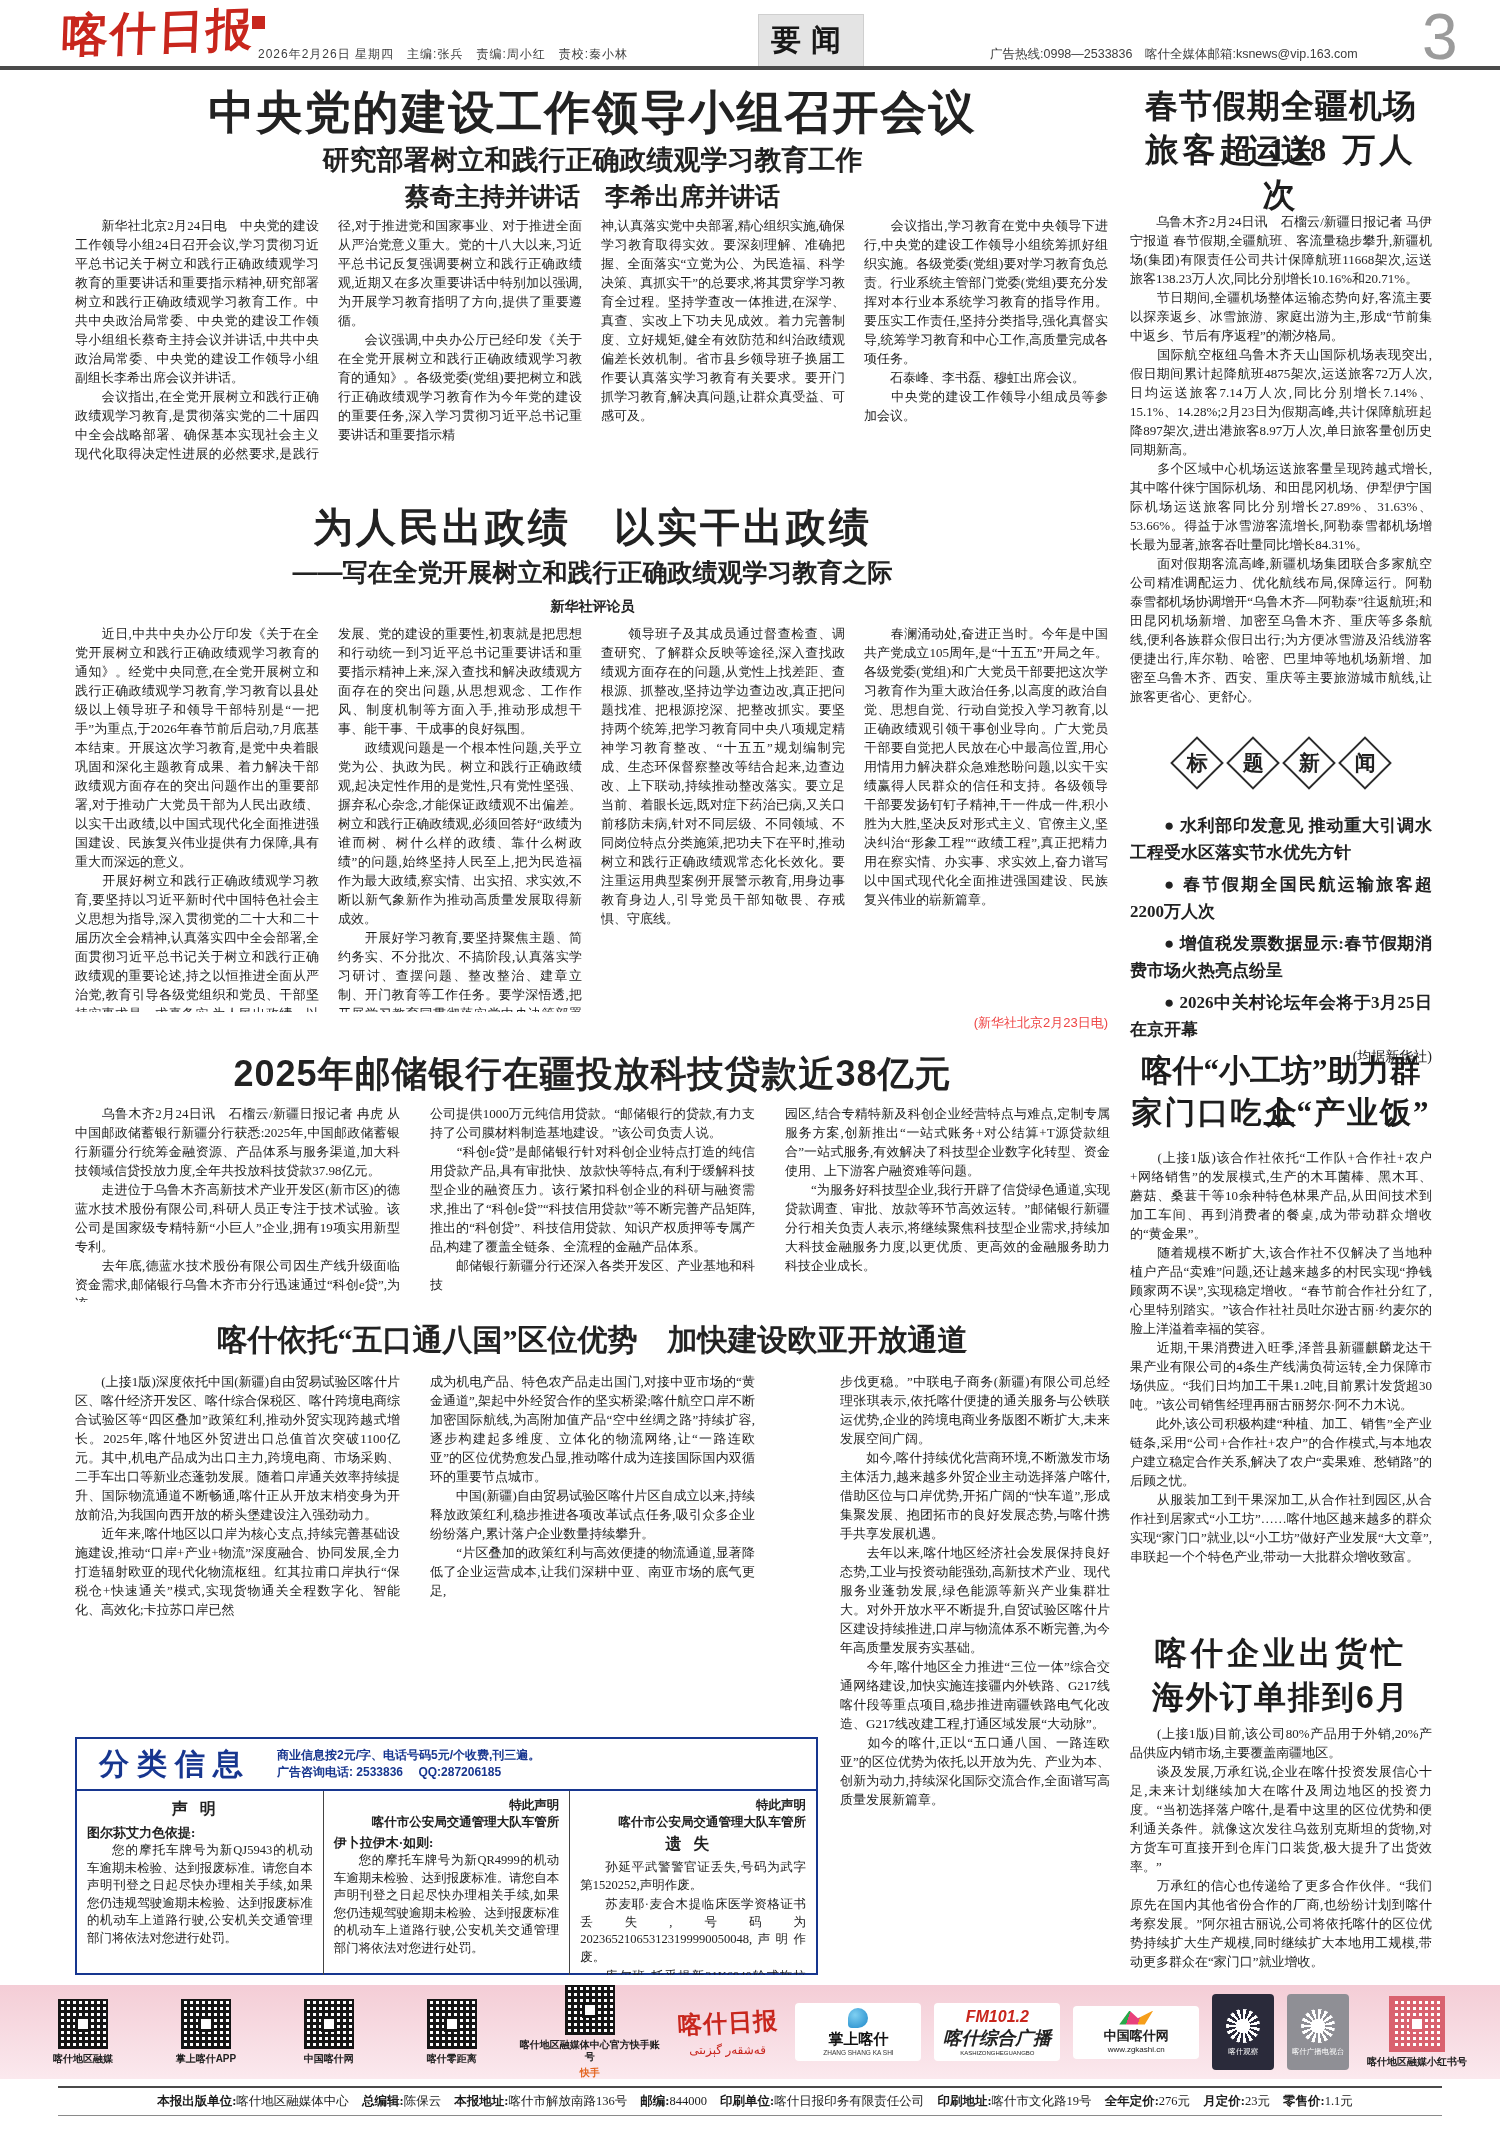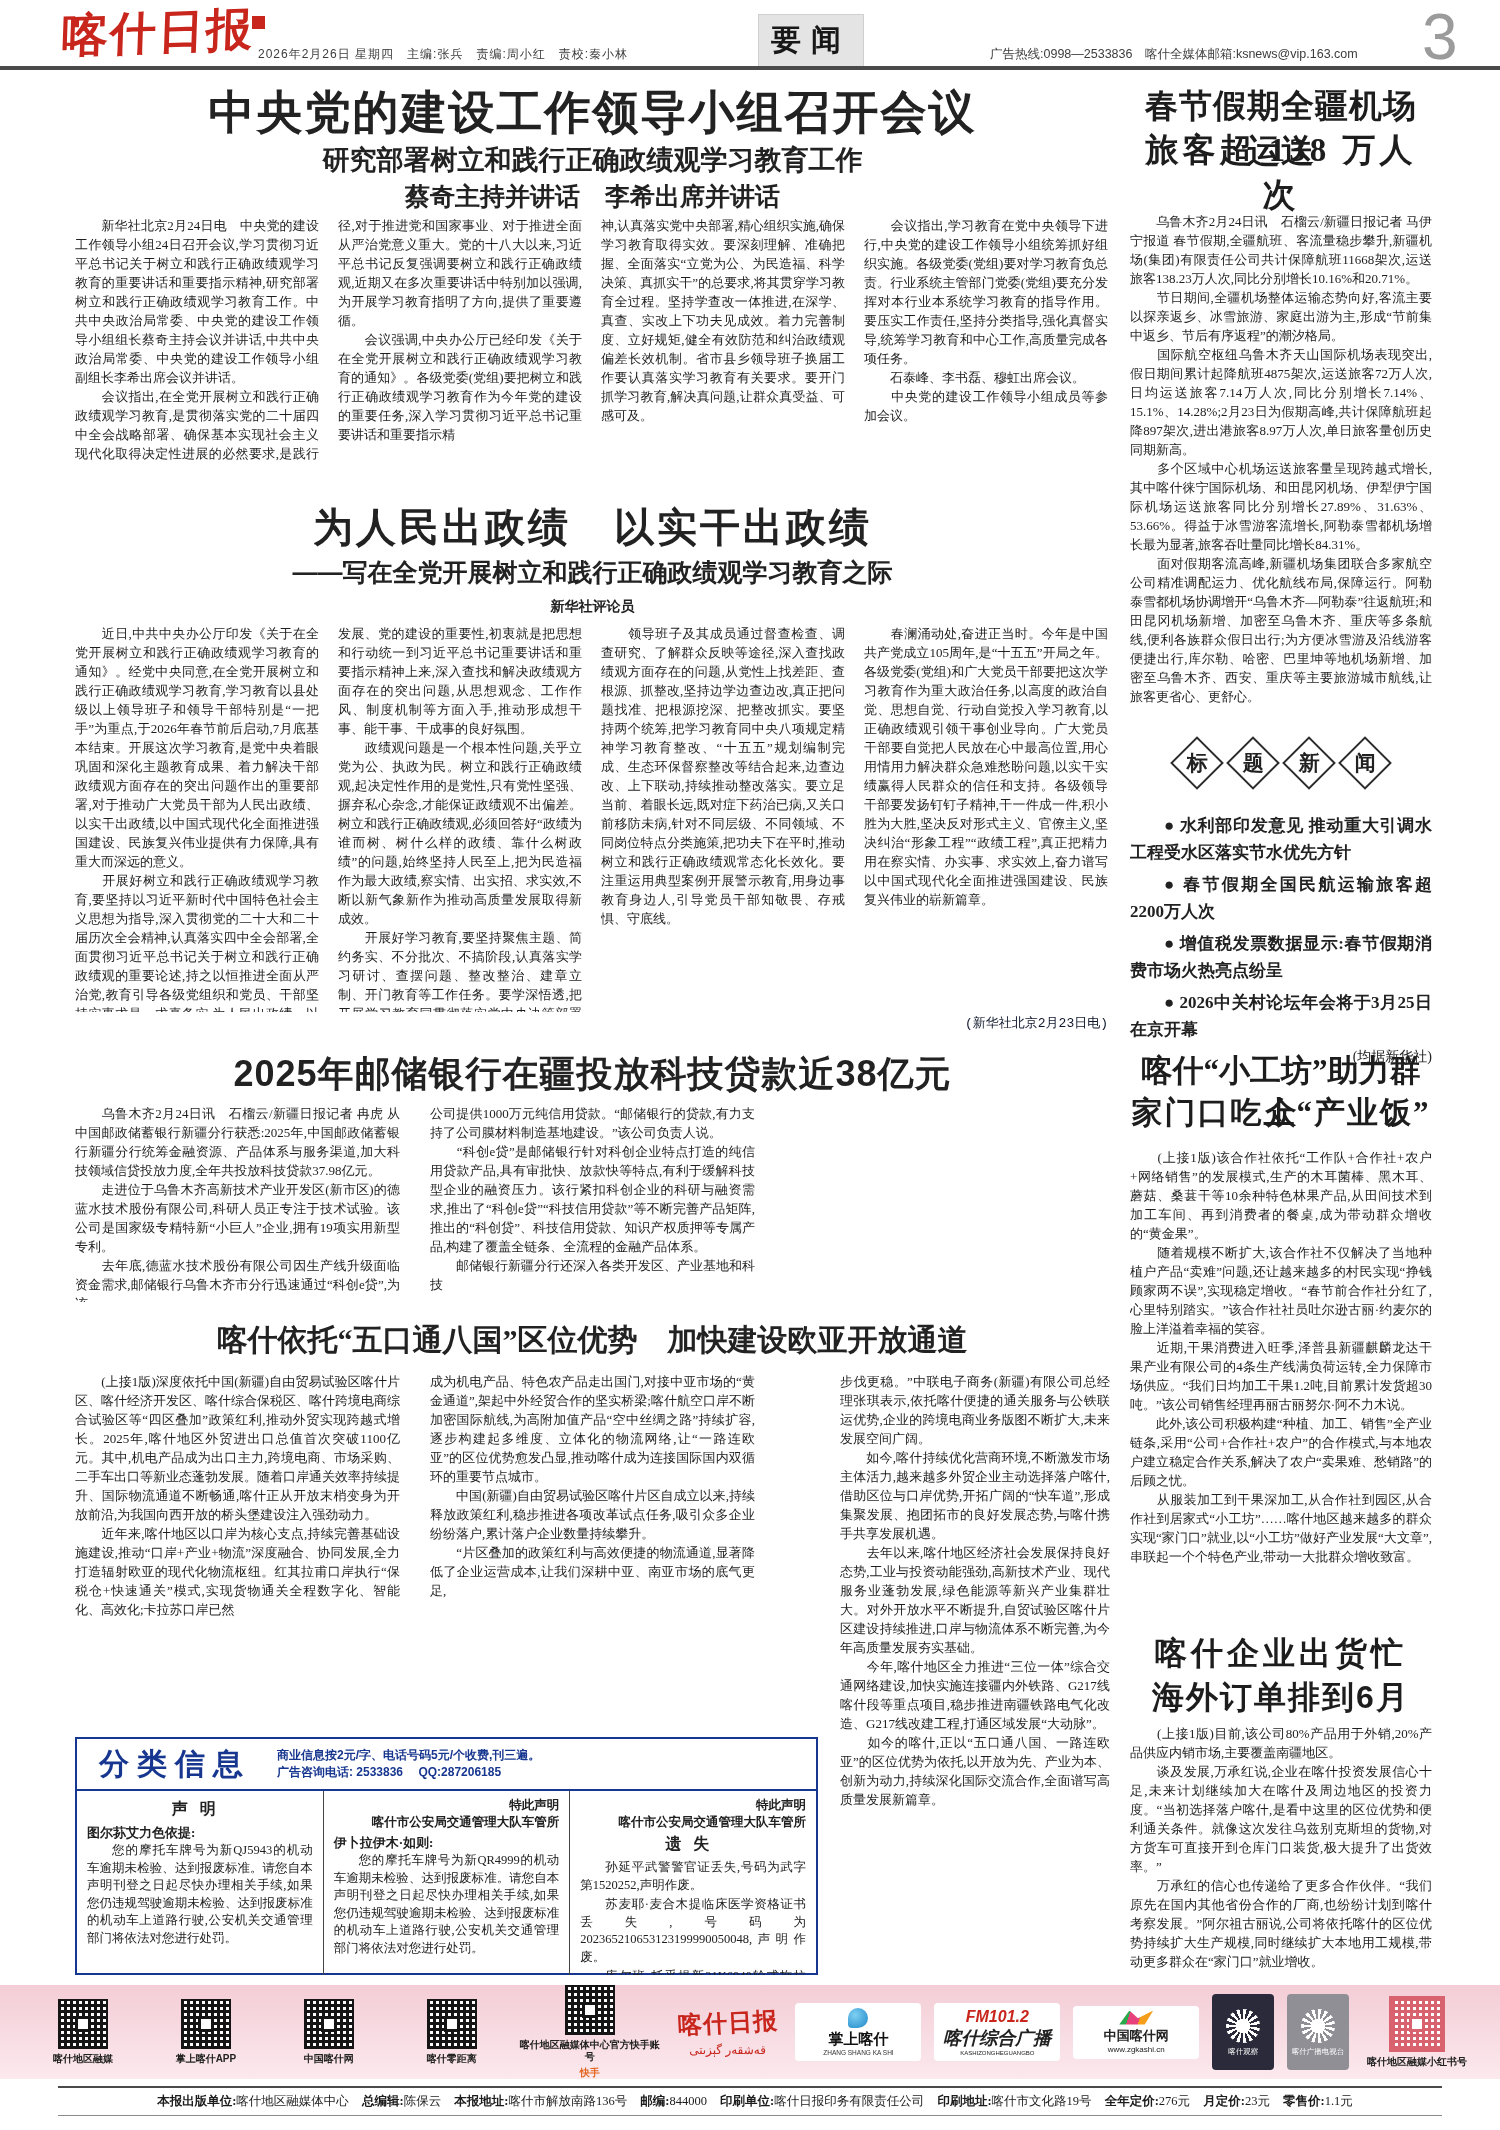--- a/index.html
+++ b/index.html
@@ -25,21 +25,21 @@
   .a1-speakers{top:180px;font-family:"Liberation Serif",serif;font-size:25px;}
   .a2-headline{top:500px;font-family:"Liberation Serif",serif;font-size:40px;letter-spacing:3px;}
   .a2-subhead{top:556px;font-size:25px;}
   .a2-byline{top:598px;font-size:14px;font-weight:700;}
   .a3-headline{top:1050px;font-size:36px;letter-spacing:1px;}
   .a4-headline{top:1320px;font-family:"Liberation Serif",serif;font-size:30px;}
 
   
   .body-text{font-family:"Liberation Serif",serif;font-size:13px;line-height:19px;
     text-align:justify;white-space:pre-wrap;overflow:hidden;color:#1e1e1e;}
-  .credit{font-family:Liberation Mono, monospace;font-size:13px;text-align:right;color:#0f172a;}
+  .credit{font-family:Liberation Sans, sans-serif;font-size:13px;text-align:right;color:#ef4444;}
 
   
   .sb{left:1130px;width:302px;}
   .sb-hl{text-align:center;font-weight:900;color:#1d1d1d;}
   .serif{font-family:"Liberation Serif",serif;}
   .tn-header{top:744px;display:flex;justify-content:center;gap:18px;}
   .tn-diamond{width:34px;height:34px;border:2px solid #2b2b2b;transform:rotate(45deg);
     display:flex;align-items:center;justify-content:center;}
   .tn-diamond span{transform:rotate(-45deg);font-family:"Liberation Serif",serif;
     font-weight:900;font-size:21px;}
@@ -150,20 +150,22 @@
   <div class="abs body-text" style="left:864px;top:624px;width:244px;height:388px">　　春澜涌动处,奋进正当时。今年是中国共产党成立105周年,是“十五五”开局之年。各级党委(党组)和广大党员干部要把这次学习教育作为重大政治任务,以高度的政治自觉、思想自觉、行动自觉投入学习教育,以正确政绩观引领干事创业导向。广大党员干部要自觉把人民放在心中最高位置,用心用情用力解决群众急难愁盼问题,以实干实绩赢得人民群众的信任和支持。各级领导干部要发扬钉钉子精神,干一件成一件,积小胜为大胜,坚决反对形式主义、官僚主义,坚决纠治“形象工程”“政绩工程”,真正把精力用在察实情、办实事、求实效上,奋力谱写以中国式现代化全面推进强国建设、民族复兴伟业的崭新篇章。</div>
   <div class="abs credit" style="left:864px;top:1014px;width:244px">(新华社北京2月23日电)</div>
 
   <div class="abs hl-main a3-headline">2025年邮储银行在疆投放科技贷款近38亿元</div>
   <div class="abs body-text" style="left:75px;top:1104px;width:325px;height:198px">　　乌鲁木齐2月24日讯　石榴云/新疆日报记者 冉虎 从中国邮政储蓄银行新疆分行获悉:2025年,中国邮政储蓄银行新疆分行统筹金融资源、产品体系与服务渠道,加大科技领域信贷投放力度,全年共投放科技贷款37.98亿元。
 　　走进位于乌鲁木齐高新技术产业开发区(新市区)的德蓝水技术股份有限公司,科研人员正专注于技术试验。该公司是国家级专精特新“小巨人”企业,拥有19项实用新型专利。
 　　去年底,德蓝水技术股份有限公司因生产线升级面临资金需求,邮储银行乌鲁木齐市分行迅速通过“科创e贷”,为该</div>
   <div class="abs body-text" style="left:430px;top:1104px;width:325px;height:198px">公司提供1000万元纯信用贷款。“邮储银行的贷款,有力支持了公司膜材料制造基地建设。”该公司负责人说。
 　　“科创e贷”是邮储银行针对科创企业特点打造的纯信用贷款产品,具有审批快、放款快等特点,有利于缓解科技型企业的融资压力。该行紧扣科创企业的科研与融资需求,推出了“科创e贷”“科技信用贷款”等不断完善产品矩阵,推出的“科创贷”、科技信用贷款、知识产权质押等专属产品,构建了覆盖全链条、全流程的金融产品体系。
 　　邮储银行新疆分行还深入各类开发区、产业基地和科技</div>
+  <div class="abs body-text" style="left:785px;top:1104px;width:325px;height:198px">园区,结合专精特新及科创企业经营特点与难点,定制专属服务方案,创新推出“一站式账务+对公结算+T源贷款组合”一站式服务,有效解决了科技型企业数字化转型、资金使用、上下游客户融资难等问题。
+　　“为服务好科技型企业,我行开辟了信贷绿色通道,实现贷款调查、审批、放款等环节高效运转。”邮储银行新疆分行相关负责人表示,将继续聚焦科技型企业需求,持续加大科技金融服务力度,以更优质、更高效的金融服务助力科技企业成长。</div>
 
   <div class="abs hl-main a4-headline">喀什依托“五口通八国”区位优势　加快建设欧亚开放通道</div>
   <div class="abs body-text" style="left:75px;top:1372px;width:325px;height:352px">　　(上接1版)深度依托中国(新疆)自由贸易试验区喀什片区、喀什经济开发区、喀什综合保税区、喀什跨境电商综合试验区等“四区叠加”政策红利,推动外贸实现跨越式增长。2025年,喀什地区外贸进出口总值首次突破1100亿元。其中,机电产品成为出口主力,跨境电商、市场采购、二手车出口等新业态蓬勃发展。随着口岸通关效率持续提升、国际物流通道不断畅通,喀什正从开放末梢变身为开放前沿,为我国向西开放的桥头堡建设注入强劲动力。
 　　近年来,喀什地区以口岸为核心支点,持续完善基础设施建设,推动“口岸+产业+物流”深度融合、协同发展,全力打造辐射欧亚的现代化物流枢纽。红其拉甫口岸执行“保税仓+快速通关”模式,实现货物通关全程数字化、智能化、高效化;卡拉苏口岸已然</div>
   <div class="abs body-text" style="left:430px;top:1372px;width:325px;height:352px">成为机电产品、特色农产品走出国门,对接中亚市场的“黄金通道”,架起中外经贸合作的坚实桥梁;喀什航空口岸不断加密国际航线,为高附加值产品“空中丝绸之路”持续扩容,逐步构建起多维度、立体化的物流网络,让“一路连欧亚”的区位优势愈发凸显,推动喀什成为连接国际国内双循环的重要节点城市。
 　　中国(新疆)自由贸易试验区喀什片区自成立以来,持续释放政策红利,稳步推进各项改革试点任务,吸引众多企业纷纷落户,累计落户企业数量持续攀升。
 　　“片区叠加的政策红利与高效便捷的物流通道,显著降低了企业运营成本,让我们深耕中亚、南亚市场的底气更足,</div>
   <div class="abs body-text" style="left:840px;top:1372px;width:270px;height:596px">步伐更稳。”中联电子商务(新疆)有限公司总经理张琪表示,依托喀什便捷的通关服务与公铁联运优势,企业的跨境电商业务版图不断扩大,未来发展空间广阔。
 　　如今,喀什持续优化营商环境,不断激发市场主体活力,越来越多外贸企业主动选择落户喀什,借助区位与口岸优势,开拓广阔的“快车道”,形成集聚发展、抱团拓市的良好发展态势,与喀什携手共享发展机遇。
 　　去年以来,喀什地区经济社会发展保持良好态势,工业与投资动能强劲,高新技术产业、现代服务业蓬勃发展,绿色能源等新兴产业集群壮大。对外开放水平不断提升,自贸试验区喀什片区建设持续推进,口岸与物流体系不断完善,为今年高质量发展夯实基础。

